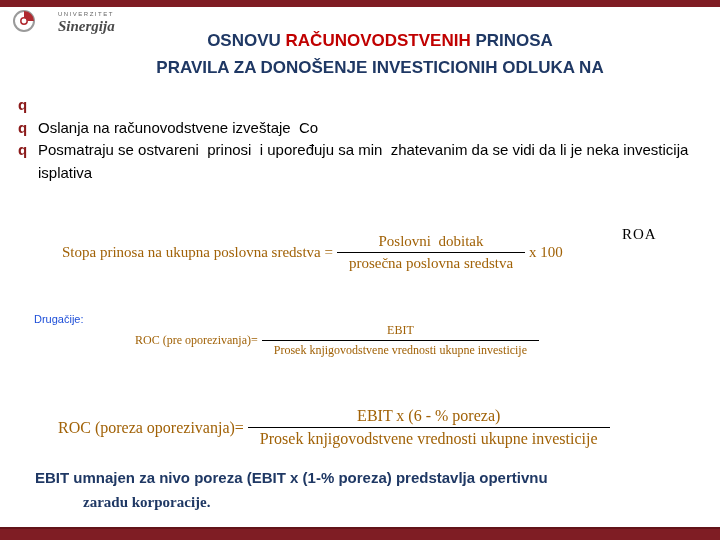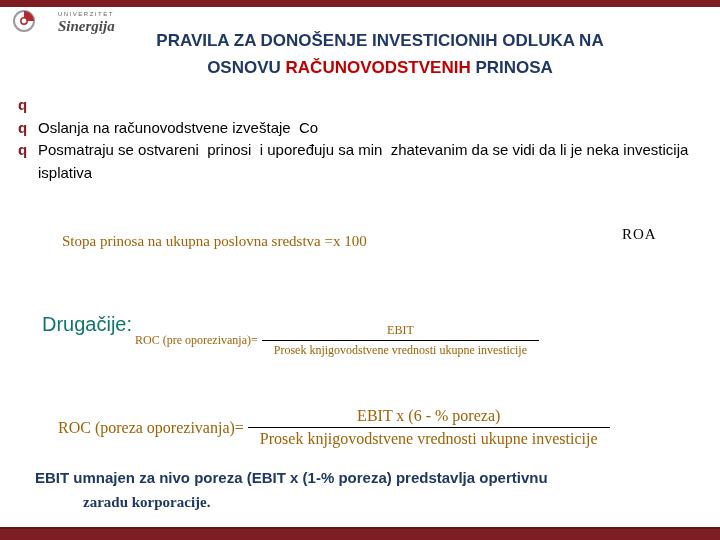--- a/index.html
+++ b/index.html
@@ -28,21 +28,21 @@
   .f-row{position:absolute;display:flex;align-items:center;
     font-family:Liberation Serif, serif;color:#a16207;margin-top:30px;}
   .frac{display:inline-flex;flex-direction:column;align-items:center;text-align:center;margin:0 4px;}
   .frac .num{padding:0 12px 2px;}
   .frac .den{border-top:1.5px solid #000;padding:2px 12px 0;}
 
   .f-roa{top:203px;left:62px;font-size:15px;}
   .roa-label{position:absolute;top:226px;left:622px;font-family:"Liberation Serif",serif;
     font-size:15px;letter-spacing:1px;color:#000;text-align:right;}
 
-  .drugacije{position:absolute;top:313px;left:34px;font-size:20px;color:#0f766e;margin-left:8px;}
+  .drugacije{position:absolute;top:313px;left:34px;font-size:11px;color:#1d4ed8;}
   .f-roc1{top:293px;left:135px;font-size:12px;}
   .f-roc2{top:377px;left:58px;font-size:16px;}
 
   .footer{position:absolute;top:466px;left:35px;right:14px;font-size:15px;
     font-weight:bold;color:#1f3864;line-height:1.6;}
   .footer .indent{margin-left:48px;font-family:Liberation Serif, serif;}
 </style>
 </head>
 <body>
 
@@ -56,40 +56,44 @@
       <path d="M12 3 A10 10 0 0 1 22 13 L12 13 Z" fill="#b02a30"></path>
       <circle cx="12" cy="13" r="3.2" fill="#ffffff" stroke="#b02a30" stroke-width="1.5"></circle>
     </svg>
     <div class="logo-text">
       <span class="logo-top">UNIVERZITET</span>
       <span class="logo-name">Sinergija</span>
     </div>
   </div>
 
   <div class="title">
+    <div><span class="keep-space">OSNOVU </span><span class="hl">RAČUNOVODSTVENIH</span><span class="keep-space"> PRINOSA</span></div>
     <div>PRAVILA ZA DONOŠENJE INVESTICIONIH ODLUKA NA</div>
-    <div><span class="keep-space">OSNOVU </span><span class="hl">RAČUNOVODSTVENIH</span><span class="keep-space"> PRINOSA</span></div>
   </div>
 
   <div class="bullets">
     <div class="bullet">
       <span class="marker">q</span>
     </div>
     <div class="bullet">
       <span class="marker">q</span>
       <span class="keep-space">Oslanja na računovodstvene izveštaje  Co</span>
     </div>
     <div class="bullet">
       <span class="marker">q</span>
       <span class="keep-space">Posmatraju se ostvareni  prinosi  i upoređuju sa min  zhatevanim da se vidi da li je neka investicija isplativa</span>
     </div>
   </div>
 
   <div class="f-row f-roa">
     <span class="keep-space">Stopa prinosa na ukupna poslovna sredstva =</span>
+    <span class="frac">
+      <span class="num keep-space">Poslovni  dobitak</span>
+      <span class="den keep-space">prosečna poslovna sredstva</span>
+    </span>
     <span class="keep-space">x 100</span>
   </div>
   <div class="roa-label">ROA</div>
 
   <div class="drugacije">Drugačije:</div>
 
   <div class="f-row f-roc1">
     <span class="keep-space">ROC (pre oporezivanja)=</span>
     <span class="frac">
       <span class="num keep-space">EBIT</span>

